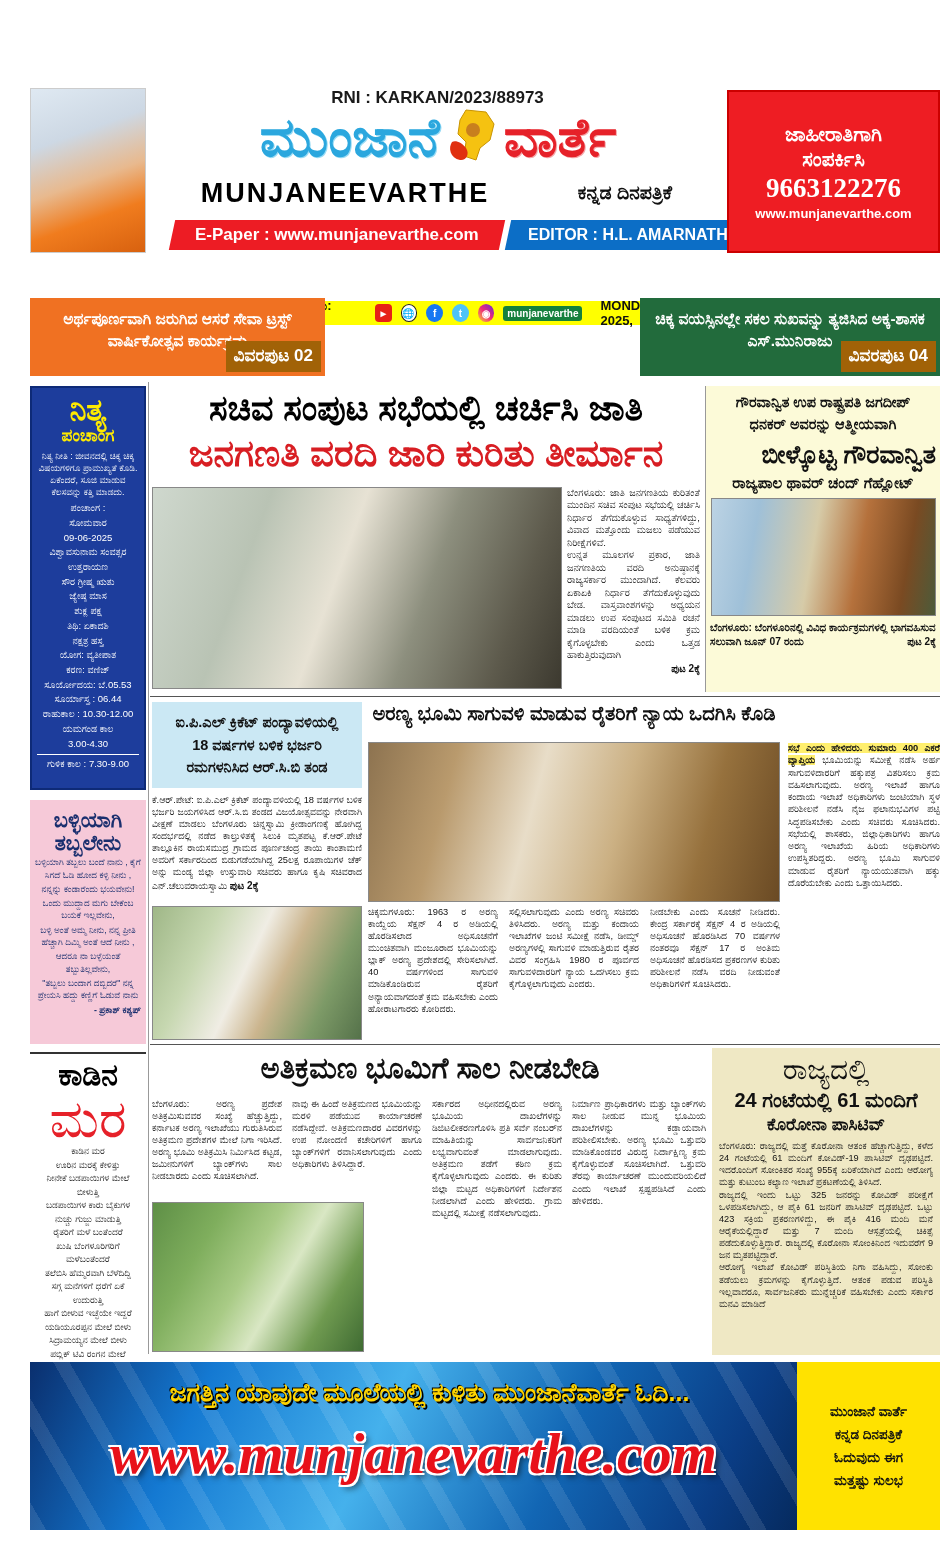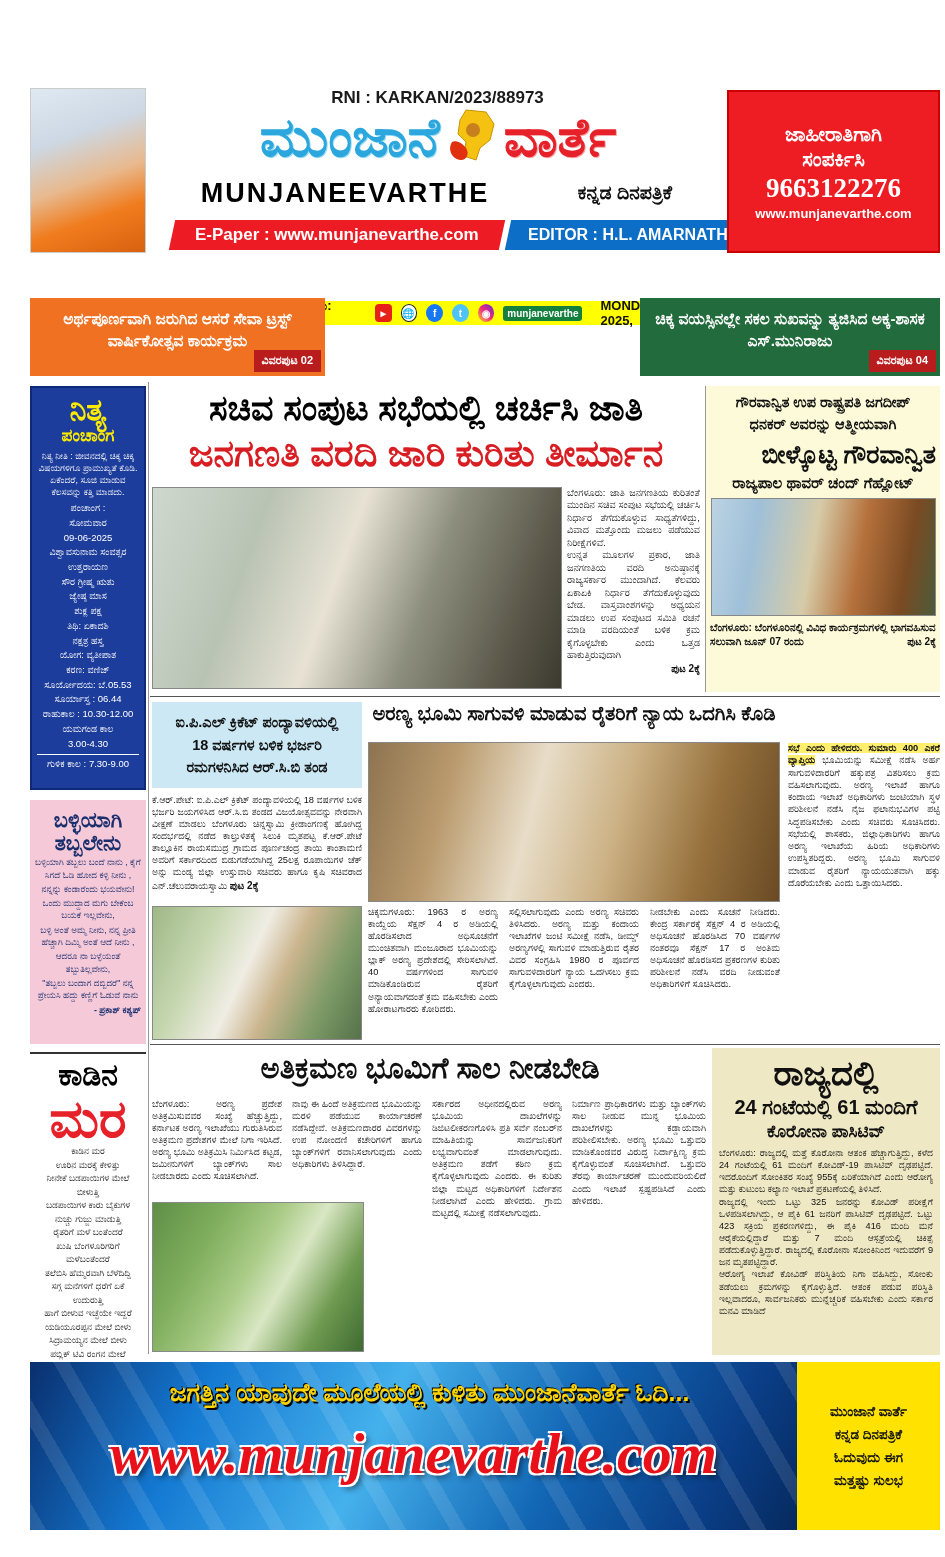--- a/index.html
+++ b/index.html
@@ -29,36 +29,36 @@
   
   .infobar{left:30px;top:256px;width:910px;height:24px;background:#ffff00;display:flex;align-items:center;
      font-weight:bold;font-size:13px;padding:0 6px;gap:9px;margin-top:45px;}
   .infobar .big2{font-size:34px;font-weight:bold;font-family:"Liberation Serif",serif;line-height:34px;}
   .sico{width:18px;height:18px;border-radius:50%;display:inline-flex;align-items:center;justify-content:center;
      color:#fff;font-size:10px;font-weight:bold;}
   .handle{background:#15803d;color:#fff;font-size:10px;padding:2px 4px;border-radius:3px;}
   
   .teaser{top:298px;height:78px;color:#fff;font-weight:bold;font-size:15.5px;text-align:center;
      padding:10px 10px 0;line-height:1.45;position:absolute;}
-  .teaser .tag{position:absolute;right:4px;bottom:4px;background:#b91c1c;color:#fff;font-size:11px;padding:3px 8px;}
+  .teaser .tag{position:absolute;right:4px;bottom:4px;background:#a16207;color:#fff;font-size:17px;padding:3px 8px;}
   
   .panch{left:30px;top:386px;width:116px;height:404px;background:#1d3d9c;border:2px solid #0e2a77;
      color:#fff;text-align:center;padding:6px 5px;}
   .panch .t{color:#ffeb00;font-weight:bold;font-size:30px;line-height:1.05;}
   .panch .t2{color:#ffeb00;font-weight:bold;font-size:17px;margin-bottom:4px;}
   .panch .para{font-size:9px;text-align:center;line-height:1.35;margin-bottom:3px;}
   .panch .ln{font-size:9.5px;line-height:1.55;}
   .panch .gk{border-top:1px solid #fff;margin-top:3px;padding-top:3px;font-size:9.5px;}
   .poem{left:30px;top:800px;width:116px;height:244px;background:#f6c9d8;color:#1a2f6e;text-align:center;padding:8px 5px;}
   .poem .t{font-weight:bold;font-size:21px;line-height:1.1;}
   .poem .ln{font-size:8.8px;line-height:1.4;margin-top:2px;}
   .poem .auth{font-size:8.8px;font-weight:bold;text-align:right;margin-top:3px;}
   .tree{left:30px;top:1052px;width:116px;height:300px;text-align:center;padding-top:4px;border-top:2px solid #333;}
   .tree .t1{font-weight:bold;font-size:30px;color:#000;}
-  .tree .t2{font-weight:bold;font-size:52px;color:#e62129;line-height:1;}
+  .tree .t2{font-weight:normal;font-size:52px;color:#e62129;line-height:1;}
   .tree .ln{font-size:9px;line-height:1.5;color:#222;}
   .vline{left:148px;top:382px;width:0;height:972px;border-left:1.5px solid #999;}
   
   .h-main1{left:152px;top:388px;width:548px;text-align:center;font-size:35px;font-weight:bold;color:#000;}
   .h-main2{left:152px;top:433px;width:548px;text-align:center;font-size:37px;font-weight:bold;color:#d81e23;}
   .photo-cabinet{left:152px;top:487px;width:410px;height:202px;border:1px solid #888;
      background:linear-gradient(110deg,#cfd8ce 0%,#b9c3b4 25%,#e7e2d4 45%,#8d8f7e 65%,#5d5a4c 85%,#3c392f 100%);}
   .col-main{left:567px;top:487px;width:133px;height:203px;font-size:9.6px;text-align:justify;line-height:1.3;overflow:hidden;}
   .cont{font-weight:bold;font-size:10px;text-align:right;}
   .rightart{left:705px;top:386px;width:235px;height:306px;background:#fcfad8;border-left:1.5px solid #999;padding:6px 4px;}
@@ -80,21 +80,21 @@
      background:linear-gradient(105deg,#8d7350 0%,#b99a6d 20%,#e8ddc8 40%,#cbb083 60%,#96713d 80%,#6a4a24 100%);}
   .fcol{top:906px;width:130px;height:134px;font-size:9.3px;text-align:justify;line-height:1.3;overflow:hidden;position:absolute;}
   .frcol{left:788px;top:742px;width:152px;height:298px;font-size:9.3px;text-align:justify;line-height:1.32;overflow:hidden;}
   .frcol .hl{background:#ffef6e;font-weight:bold;}
   
   .enchead{left:152px;top:1052px;width:556px;text-align:center;font-size:29px;font-weight:bold;}
   .ecol{top:1098px;width:130px;font-size:9.3px;text-align:justify;line-height:1.3;overflow:hidden;position:absolute;}
   .photo-park{left:152px;top:1202px;width:212px;height:150px;border:1px solid #888;
      background:linear-gradient(120deg,#5e8f46 0%,#7fae5d 25%,#a9cb86 45%,#d9e7c4 60%,#6f9a50 80%,#3f6b32 100%);}
   .corona{left:712px;top:1048px;width:228px;height:307px;background:#efe8c4;padding:6px 7px;text-align:center;}
-  .corona .h1{font-size:34px;font-weight:bold;}
+  .corona .h1{font-size:28px;font-weight:normal;}
   .corona .h2{font-size:20px;font-weight:bold;margin-top:2px;}
   .corona .h3{font-size:17px;font-weight:bold;margin:3px 0 5px;}
   .corona .bd{font-size:9.2px;text-align:justify;line-height:1.32;}
   
   .banner{left:30px;top:1362px;width:910px;height:168px;display:flex;}
   .banner-main{width:767px;height:168px;position:relative;overflow:hidden;
      background:linear-gradient(115deg,#0a2f6e 0%,#1479d2 22%,#45b1ec 45%,#1266b4 68%,#0a3d85 88%,#062a5e 100%);}
   .banner-main:after{content:"";position:absolute;inset:0;
      background:repeating-linear-gradient(60deg,rgba(255,255,255,.10) 0 14px,rgba(255,255,255,0) 14px 52px);}
   .banner-line{position:absolute;left:16px;top:16px;width:100%;text-align:center;color:#ffd400;font-weight:bold;

